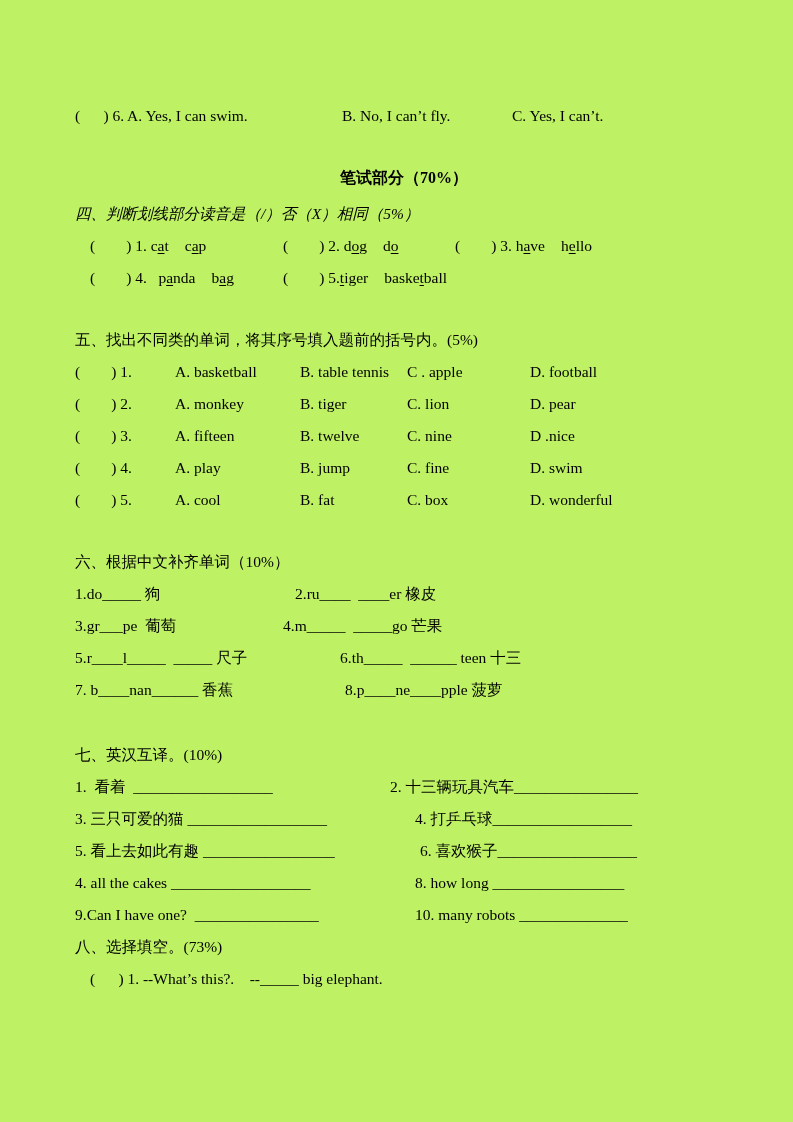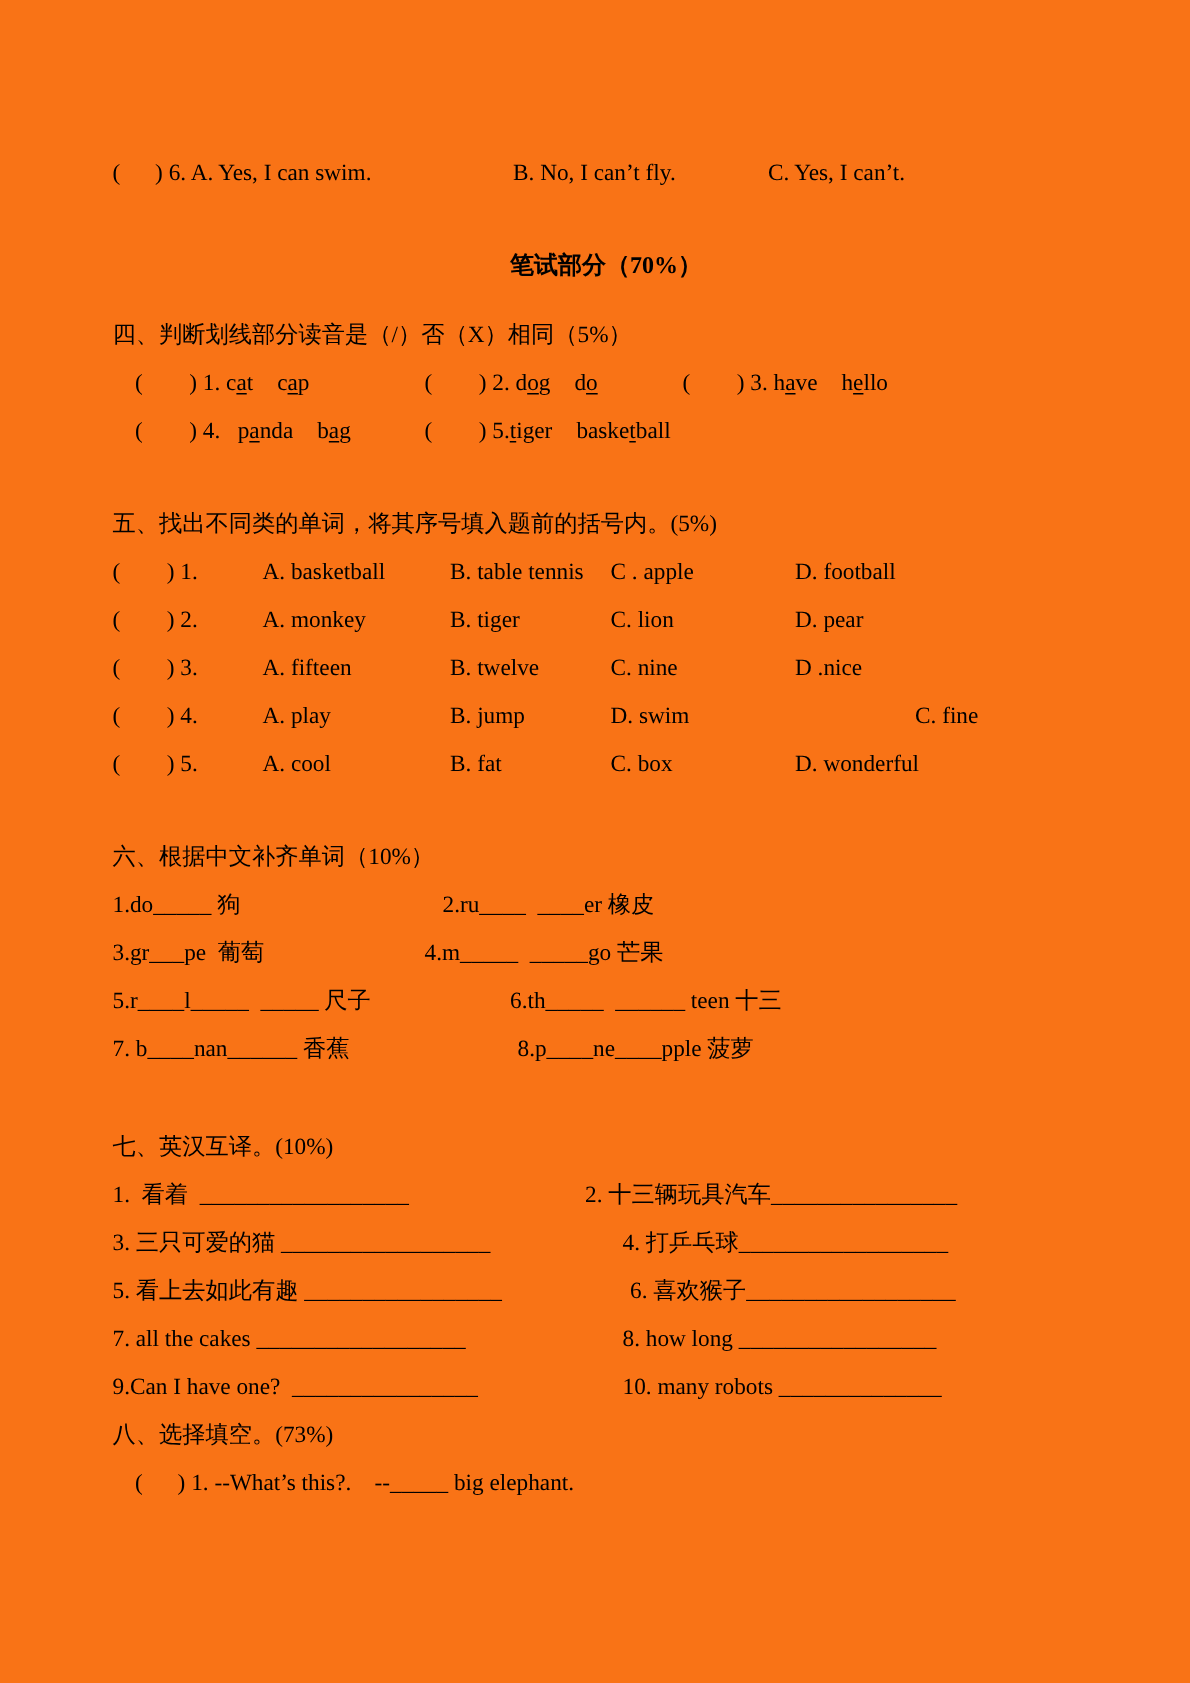--- a/index.html
+++ b/index.html
@@ -2,35 +2,35 @@
 <html><head>
 <meta charset="utf-8">
 <style>
   * { margin:0; padding:0; box-sizing:border-box; }
   html,body { background:#ffffff; }
   body {
     width:793px; height:1122px;
     font-family:"Liberation Serif","DejaVu Serif",serif;
     font-size:15.5px; color:#000;
   }
-  .page { position:relative; width:793px; height:1122px; padding:100px 60px 0 75px; overflow:hidden; background:#f97316; }
+  .page { position:relative; width:793px; height:1122px; padding:100px 60px 0 75px; overflow:hidden; background:#bef264; }
   .row { position:relative; height:32px; line-height:32px; }
   .t { white-space:pre; }
   .abs { position:absolute; white-space:pre; }
   .u { text-decoration:underline; text-decoration-thickness:1px; text-underline-offset:2px; }
   .wg { display:inline-block; width:16px; }
 
   .topline .sa { left:0; }
   .topline .sb { left:267px; }
   .topline .sc { left:437px; }
 
   .title { margin-top:30px; height:32px; line-height:32px; text-align:center; font-weight:bold; font-size:16px; white-space:pre; }
 
   .h { height:32px; line-height:32px; white-space:pre; }
-  .sec4 .h { margin-top:14px; }
+  .sec4 .h { margin-top:4px;font-style:italic; }
   .sec5 { margin-top:30px; }
   .sec6 { margin-top:30px; }
   .sec7 { margin-top:33px; }
 
   .s4row { position:relative; height:32px; line-height:32px; }
   .s4i { position:absolute; white-space:pre; }
   .p1 { left:15px; } .p2 { left:208px; } .p3 { left:380px; }
 
   .s5row { display:flex; height:32px; line-height:32px; }
   .c0 { width:100px; } .ca { width:125px; } .cb { width:107px; } .cc { width:123px; } .cd { flex:1; }
@@ -97,22 +97,22 @@
       <span class="t c0">(        ) 3.</span>
       <span class="t ca">A. fifteen</span>
       <span class="t cb">B. twelve</span>
       <span class="t cc">C. nine</span>
       <span class="t cd">D .nice</span>
     </div>
     <div class="s5row">
       <span class="t c0">(        ) 4.</span>
       <span class="t ca">A. play</span>
       <span class="t cb">B. jump</span>
+      <span class="t cc">C. fine</span>
       <span class="t cd">D. swim</span>
-      <span class="t cc">C. fine</span>
     </div>
     <div class="s5row">
       <span class="t c0">(        ) 5.</span>
       <span class="t ca">A. cool</span>
       <span class="t cb">B. fat</span>
       <span class="t cc">C. box</span>
       <span class="t cd">D. wonderful</span>
     </div>
   </div>
 
@@ -144,21 +144,21 @@
     </div>
     <div class="s7row r2">
       <span class="lf">3. 三只可爱的猫 __________________</span>
       <span class="rt">4. 打乒乓球__________________</span>
     </div>
     <div class="s7row r3">
       <span class="lf">5. 看上去如此有趣 _________________</span>
       <span class="rt">6. 喜欢猴子__________________</span>
     </div>
     <div class="s7row r4">
-      <span class="lf">7. all the cakes __________________</span>
+      <span class="lf">4. all the cakes __________________</span>
       <span class="rt">8. how long _________________</span>
     </div>
     <div class="s7row r5">
       <span class="lf">9.Can I have one?  ________________</span>
       <span class="rt">10. many robots ______________</span>
     </div>
   </div>
 
   <div class="sec8">
     <div class="h">八、选择填空。(73%)</div>

